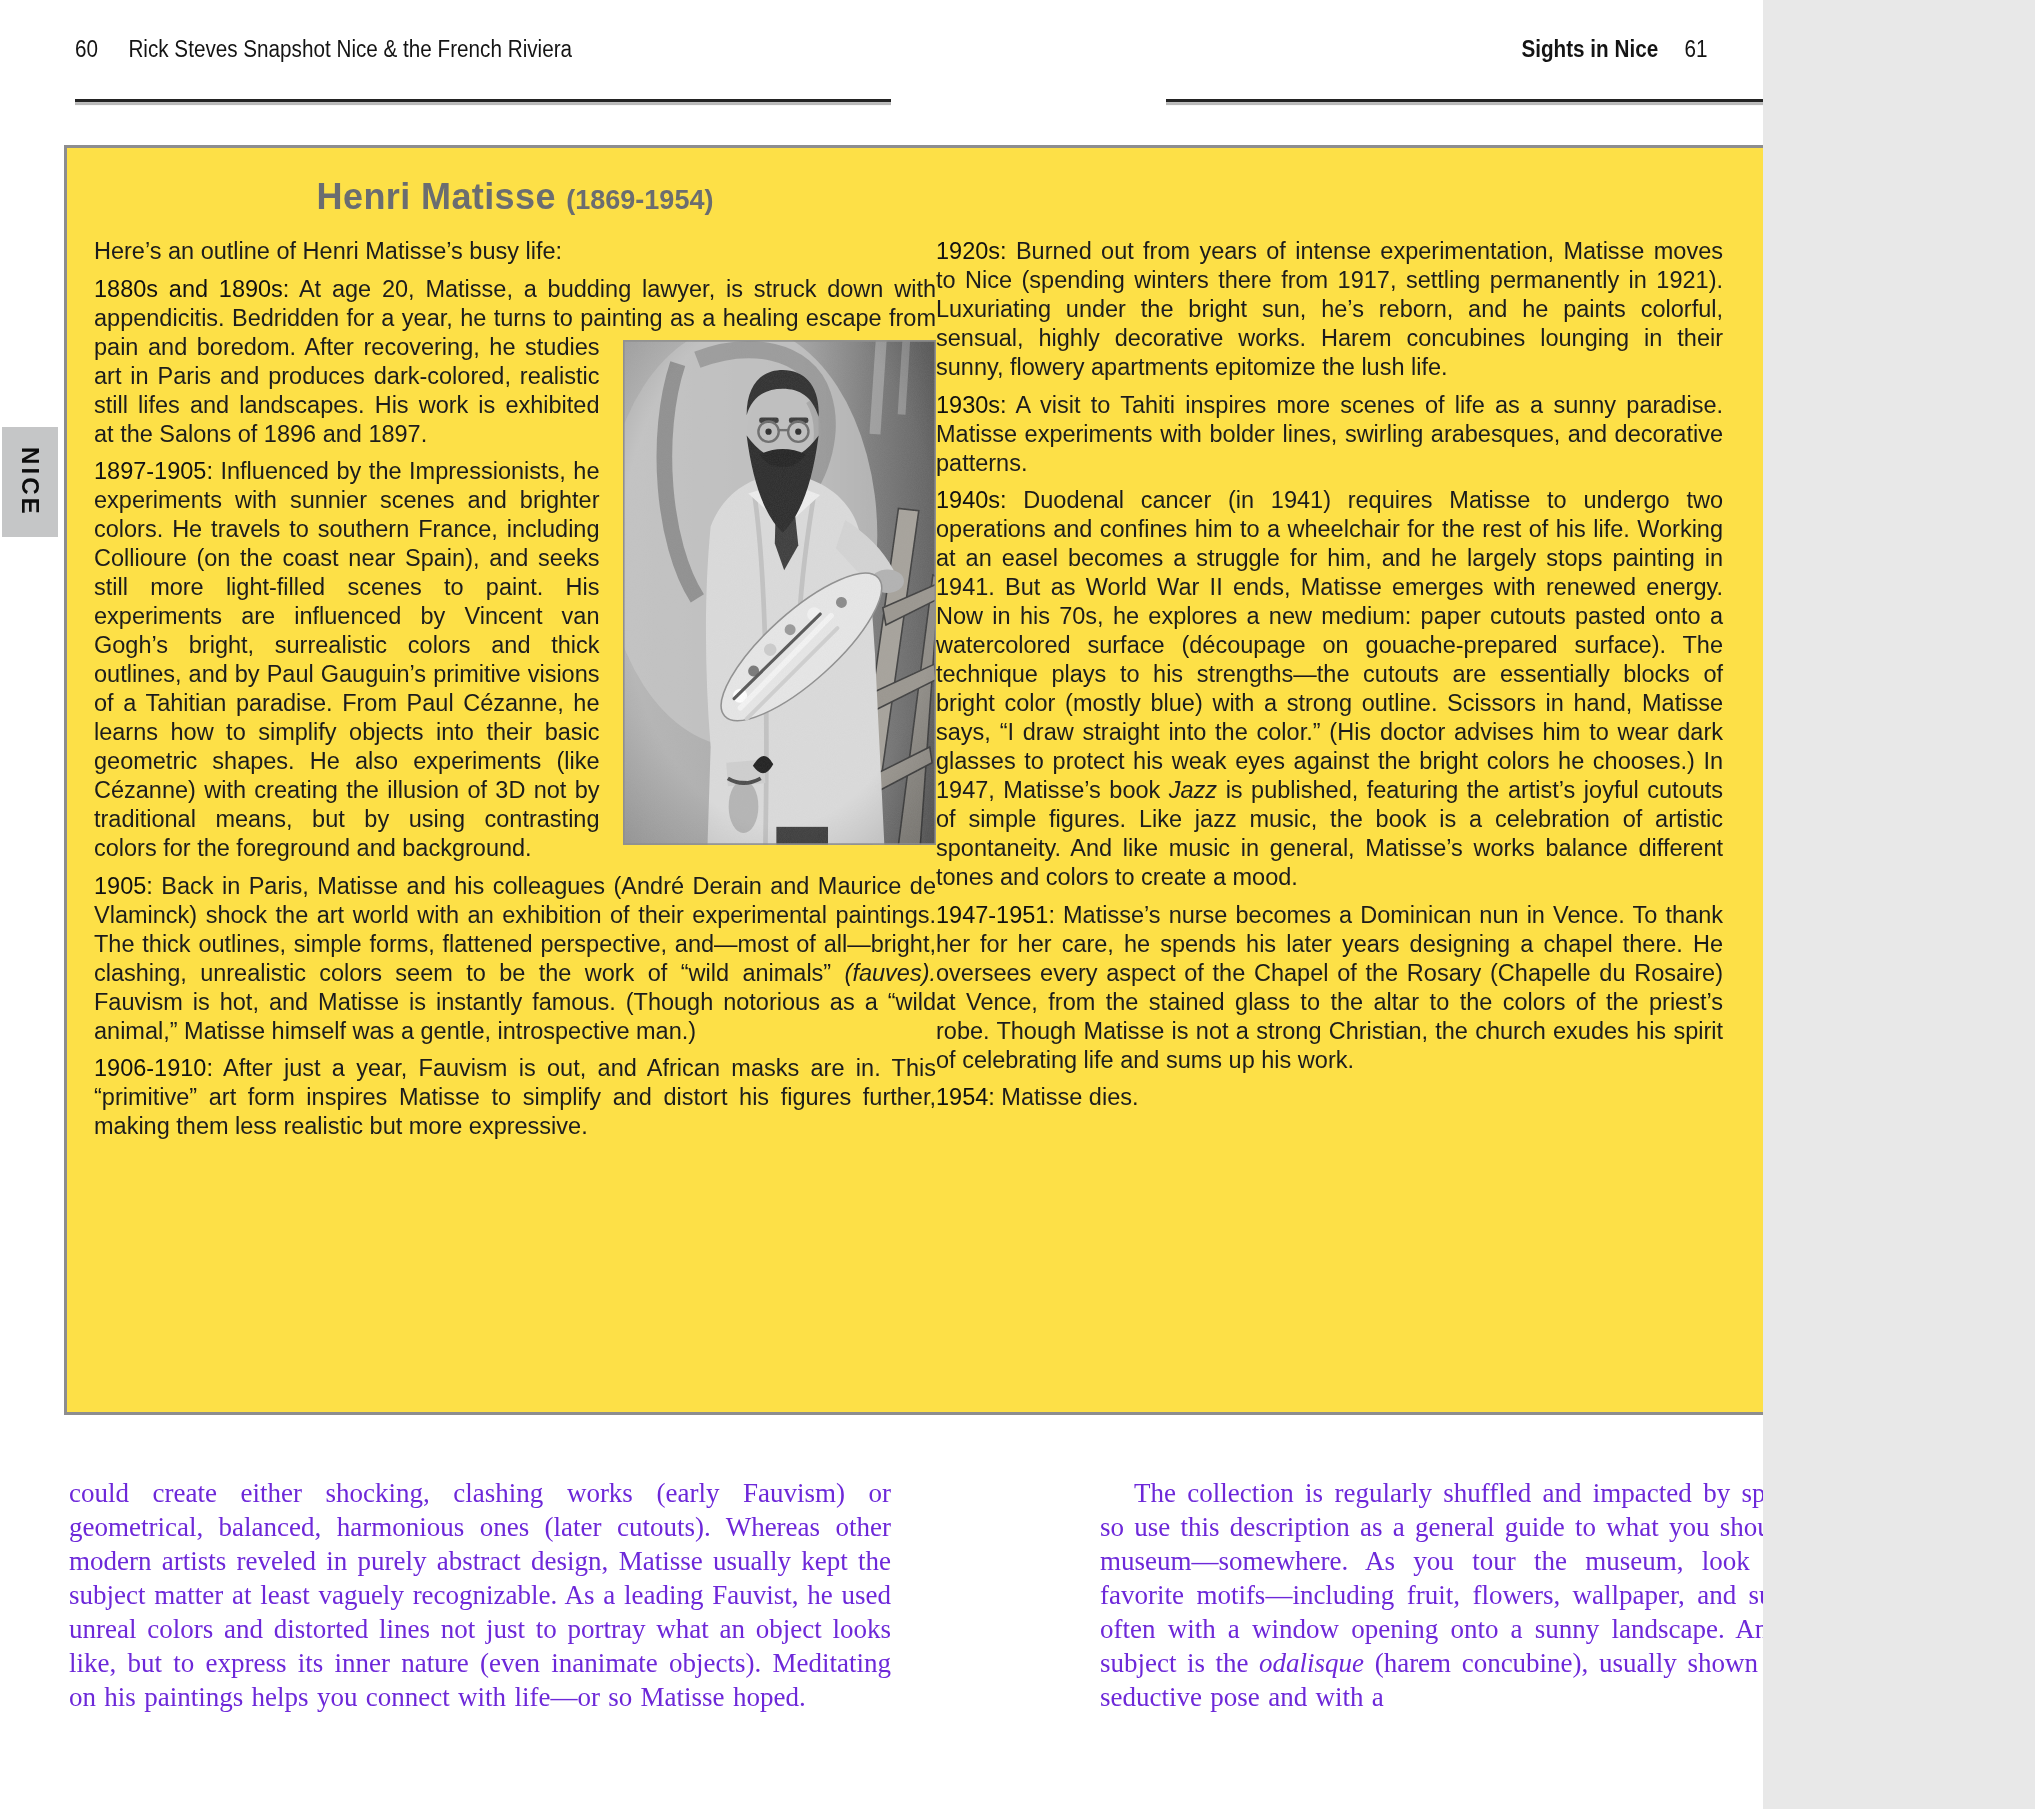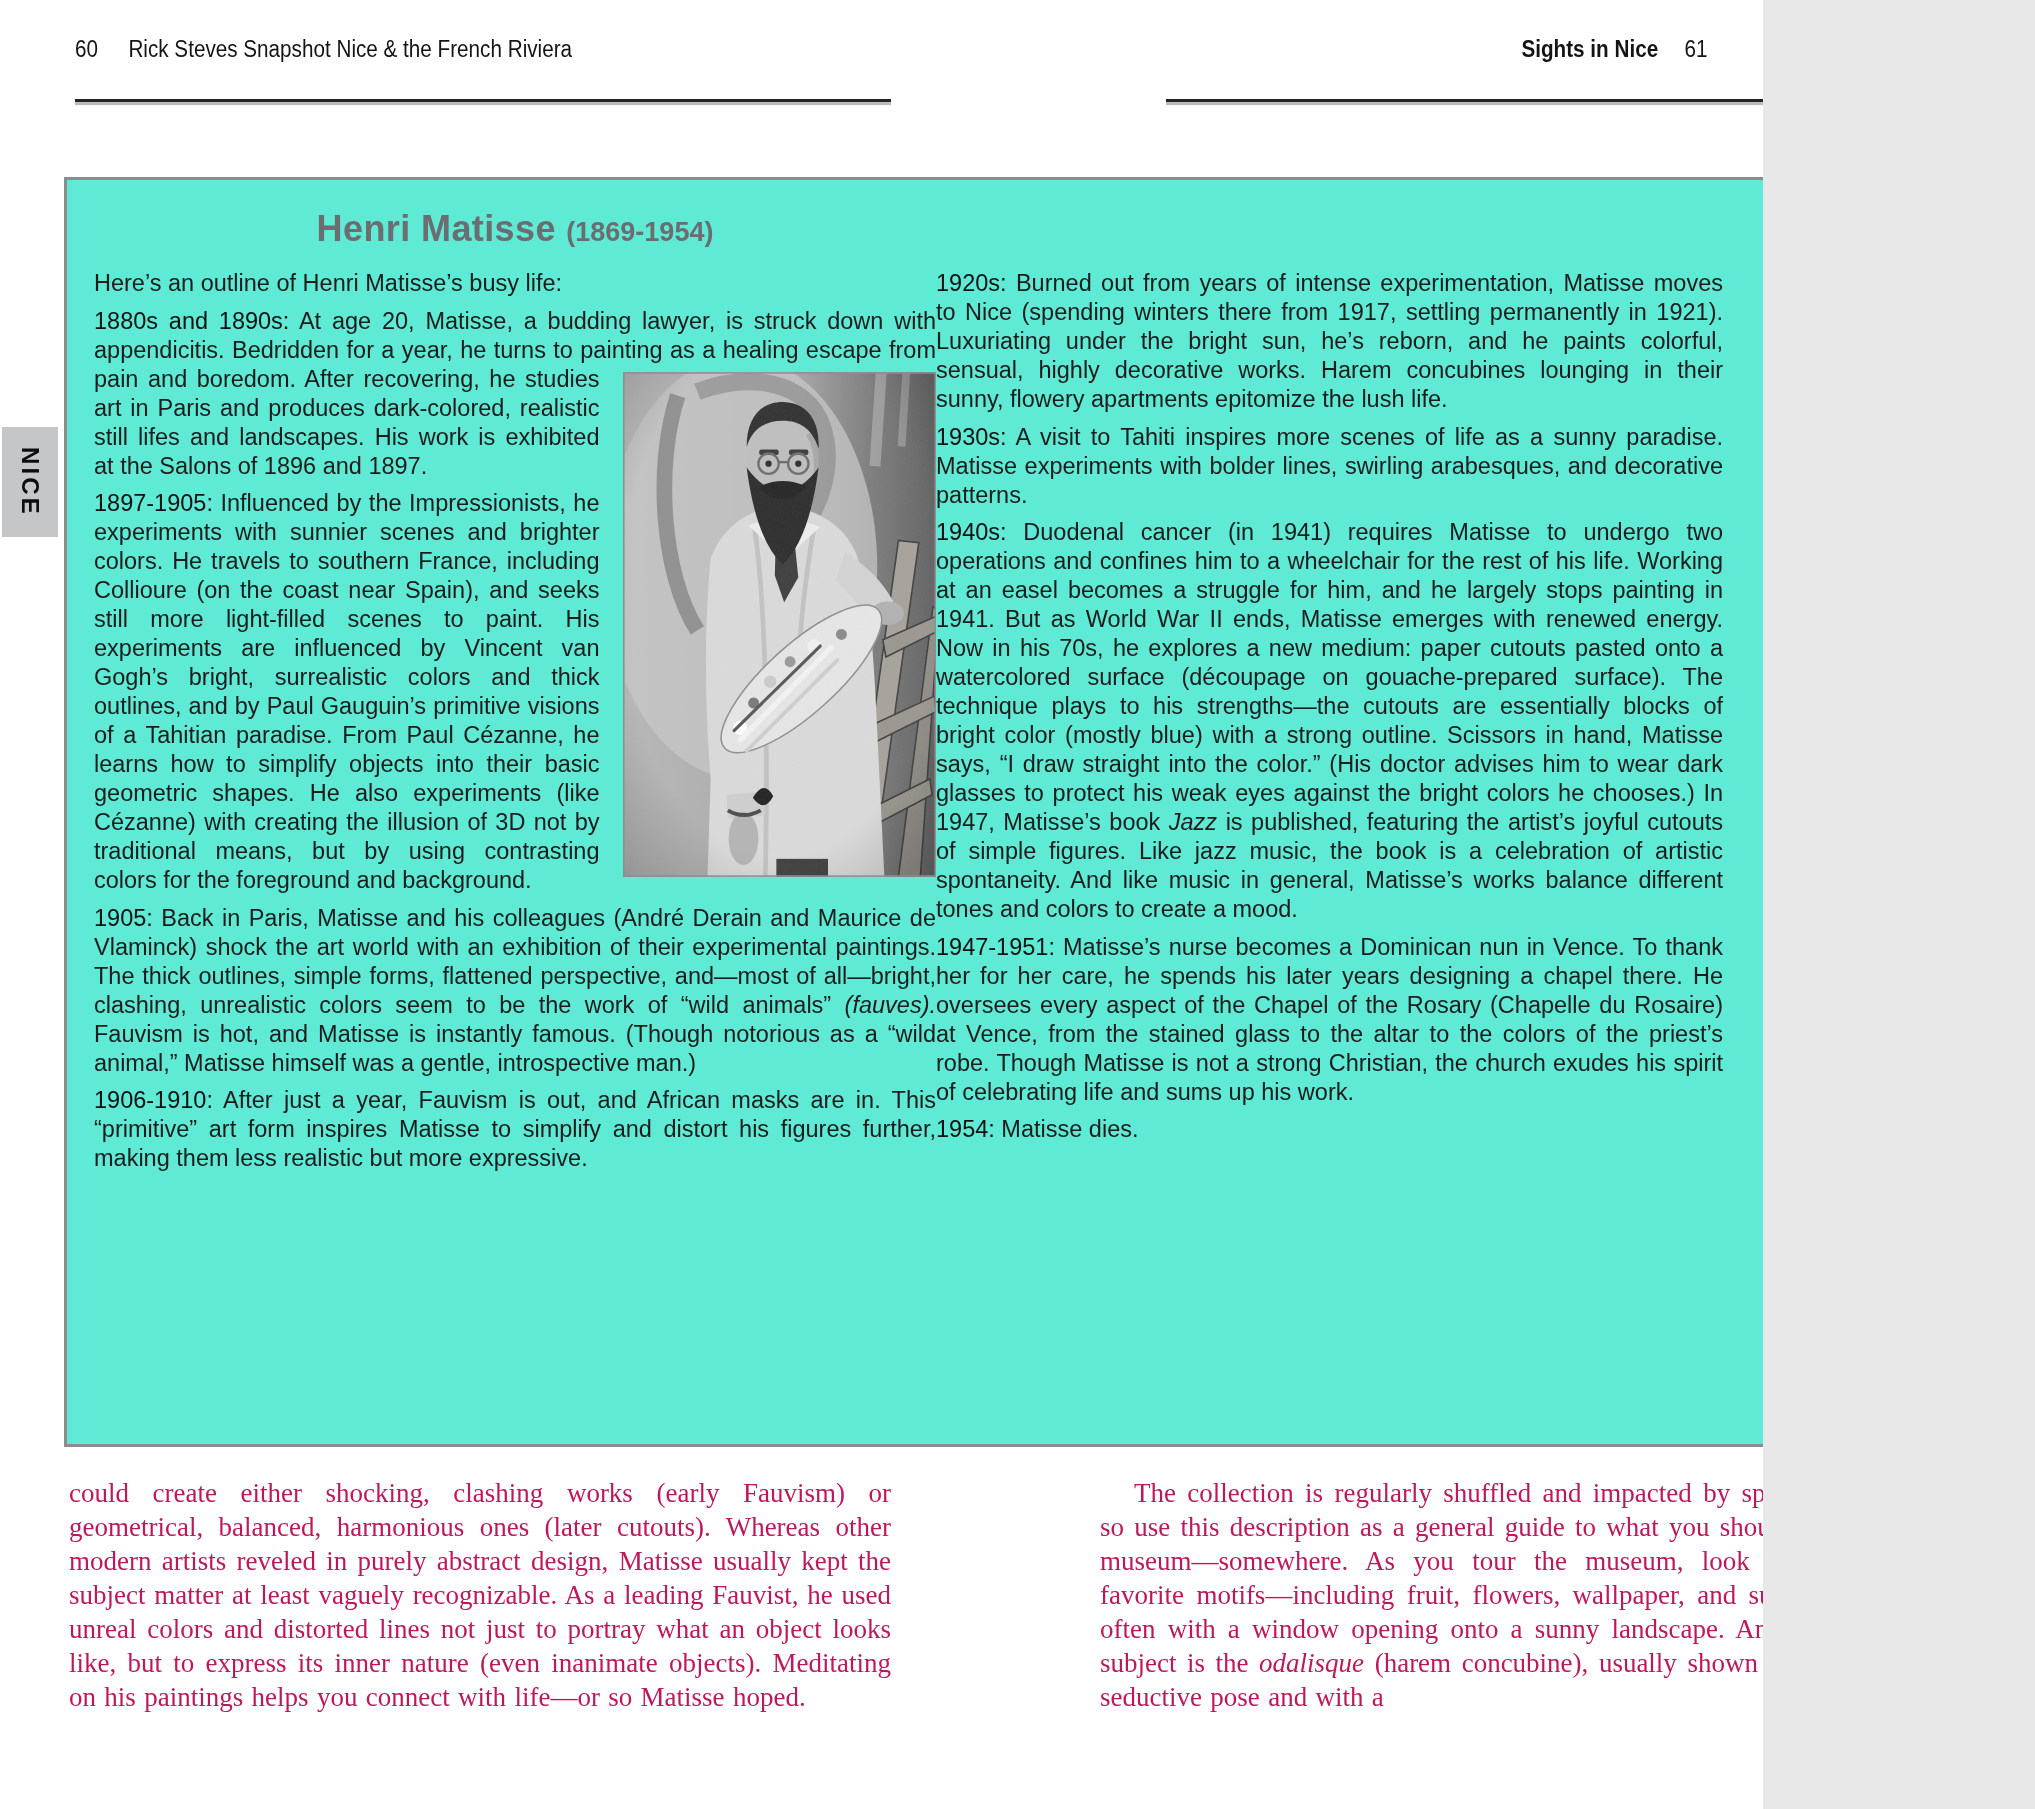--- a/index.html
+++ b/index.html
@@ -49,23 +49,22 @@
     writing-mode: vertical-rl;
     font-weight: 700; font-size: 24px; letter-spacing: 3.1px;
     color: #0d0d0d;
   }
 
   
   .matisse-box {
     position: absolute; left: 64px; top: 145px;
     width: 1904px; height: 1270px;
     border: 3.9px solid #8d8d8f;
-    background: #5eead4;
+    background: #fde047;
     padding: 28px 19px 0 27px;
-    margin-top: 32px;
   }
   .box-title {
     width: 842px; margin: 0 0 19px 0;
     text-align: center;
     color: #6b6d70; font-weight: 700; font-size: 36px;
     letter-spacing: 0.4px;
     white-space: nowrap;
   }
   .box-title .years { font-size: 27px; letter-spacing: 0; }
   .box-cols { display: flex; justify-content: flex-start; }
@@ -88,21 +87,21 @@
     width: 313px; height: 505px;
     margin: 7.8px 0 14px 23.5px;
   }
   .photo svg { display: block; }
 
   
   .body-col {
     position: absolute; top: 1476px;
     font-family: "Liberation Serif", serif;
     font-size: 27px; line-height: 34px;
-    color: #be185d;
+    color: #6d28d9;
     text-align: justify;
     word-spacing: 1.6px;
   }
   .body-col.left  { left: 69px;  width: 822px; }
   .body-col.right { left: 1100px; width: 820px; }
   .body-col p { margin: 0; }
   .body-col .indent { text-indent: 34px; }
 </style>
 </head>
 <body>

